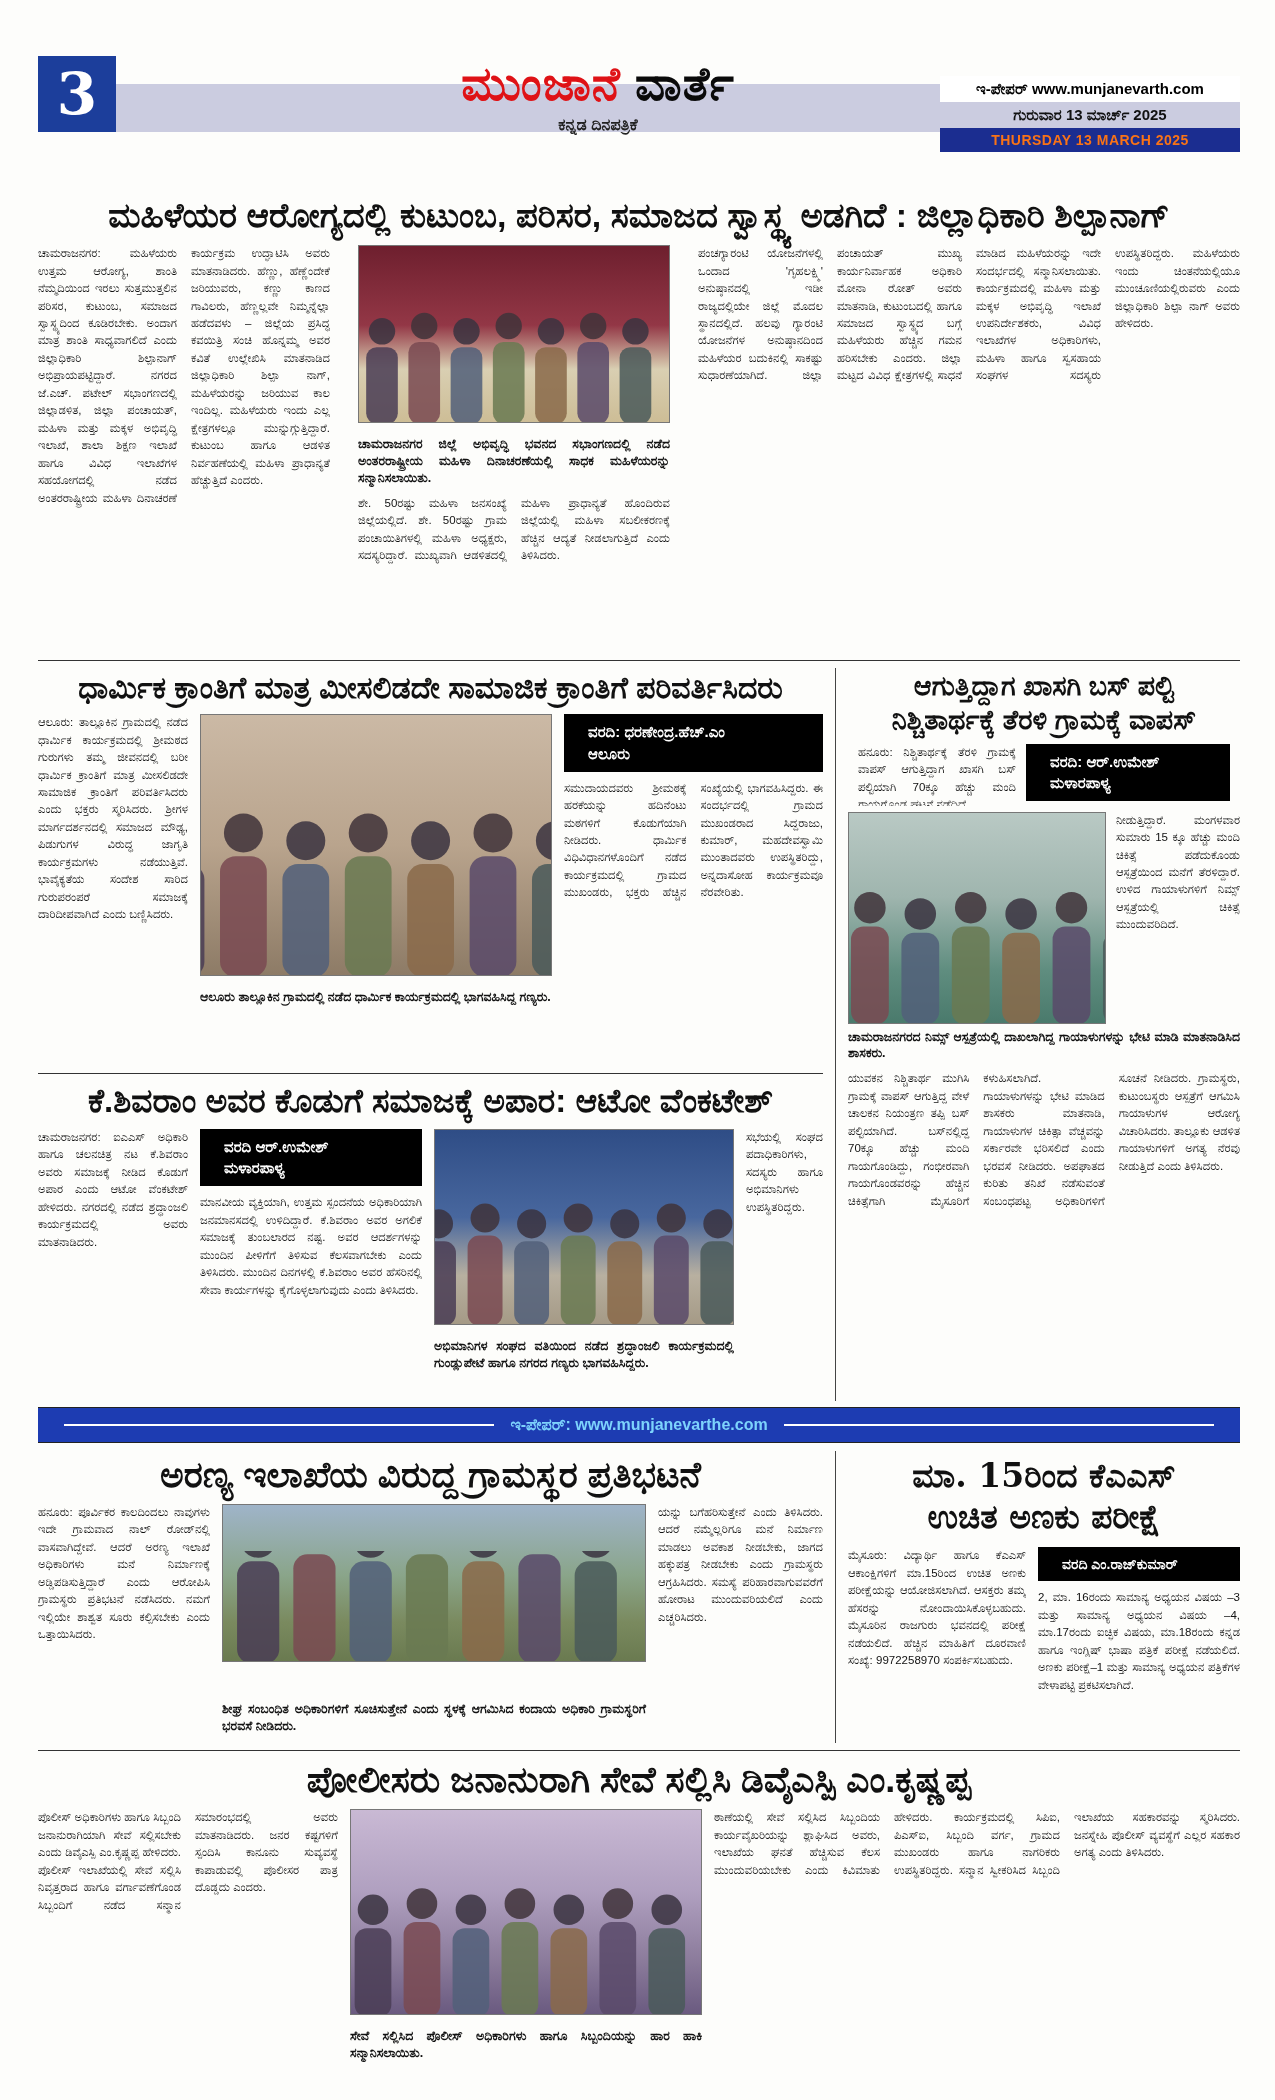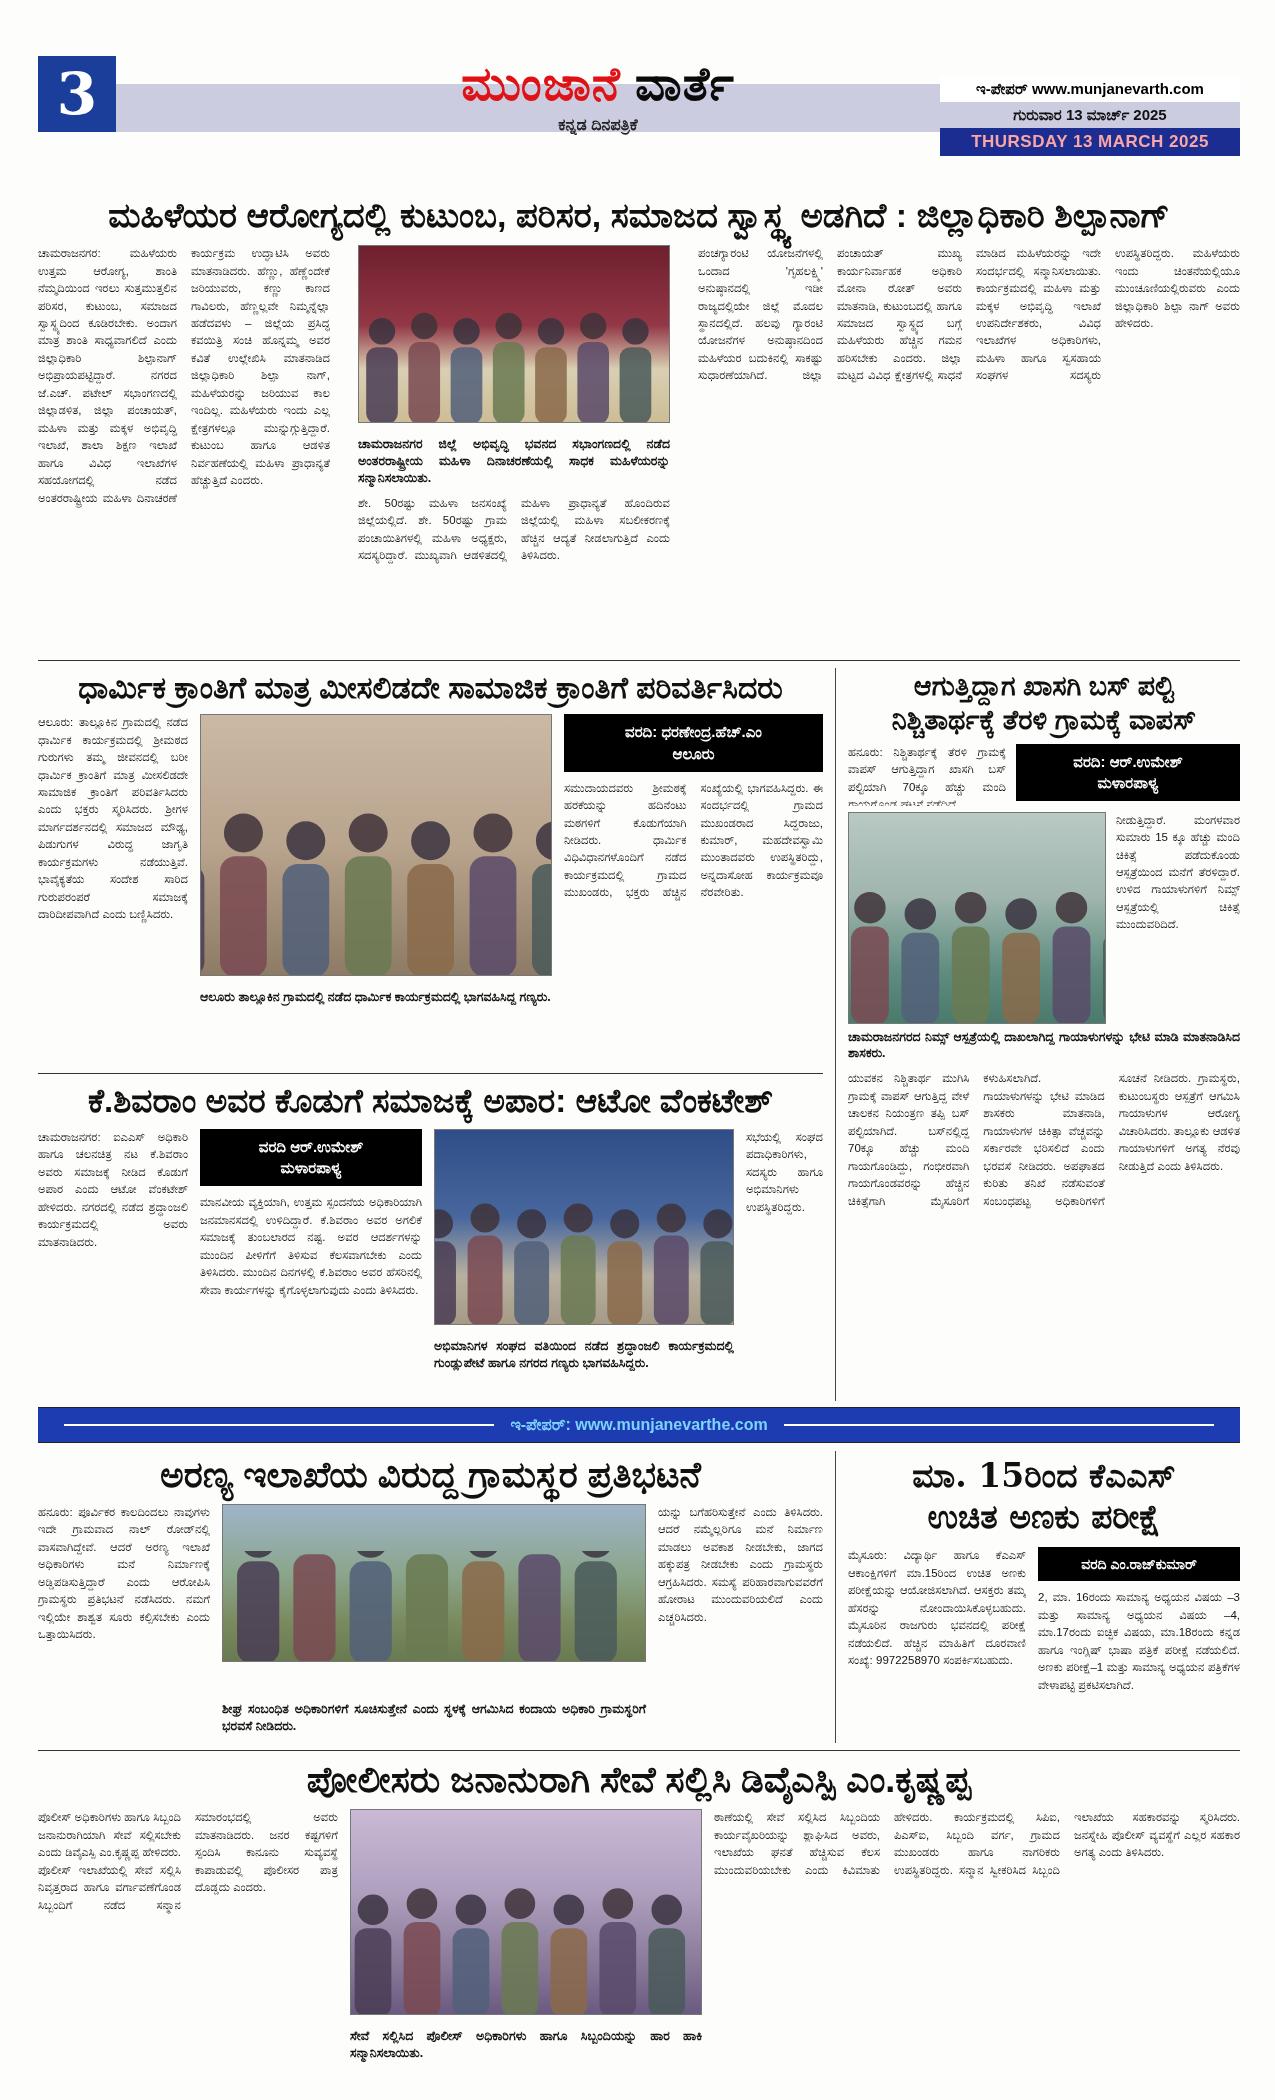--- a/index.html
+++ b/index.html
@@ -19,31 +19,31 @@
     font-family:"DejaVu Serif", serif; font-size:58px; font-weight:bold; }
   .mast-center { position:absolute; left:300px; top:6px; width:520px; text-align:center; }
   .mast-title { font-size:47px; font-weight:bold; letter-spacing:1px; line-height:1.1; }
   .mast-title .red { color:#df1216; }
   .mast-title .blk { color:#0a0a0a; }
   .mast-tagline { font-size:16px; font-weight:bold; color:#222; margin-top:6px; }
   .mast-right { position:absolute; right:0; top:24px; width:300px; font-weight:bold; }
   .mr-row { padding:4px 8px; text-align:center; white-space:nowrap; }
   .mr-epaper { background:#ffffff; font-size:15px; color:#000; }
   .mr-datekn { background:#cbcce0; font-size:15px; color:#111; }
-  .mr-dateen { background:#1b2d90; font-size:17px; color:#fca5a5; letter-spacing:.5px; }
+  .mr-dateen { background:#1b2d90; font-size:14px; color:#f97316; letter-spacing:.5px; }
   
   .hr { border-top:1.5px solid #333; margin:7px 0; }
   .headline-xl { font-size:34px; font-weight:bold; line-height:1.15; text-align:center; margin:4px 0 10px; }
   .headline-lg { font-size:30px; font-weight:bold; line-height:1.2; text-align:center; margin:2px 0 8px; }
   .headline-md { font-size:27px; font-weight:bold; line-height:1.25; text-align:center; margin:2px 0 6px; }
   .tcol, .tcol2, .tcol3, .tcol4 { font-size:11.5px; line-height:1.52; text-align:justify; overflow:hidden; }
   .tcol2 { column-count:2; column-gap:14px; }
   .tcol3 { column-count:3; column-gap:14px; }
   .tcol4 { column-count:4; column-gap:14px; }
-  .byline { background:#000; color:#fff; font-weight:bold; text-align:center;
+  .byline { background:#000; color:#fff; font-weight:bold; text-align:left;
     padding:7px 24px; font-size:15px; line-height:1.45; }
   .caption { font-size:12.5px; font-weight:bold; line-height:1.35; margin-top:5px; text-align:justify; }
   .photo { position:relative; overflow:hidden; border:1px solid #777; width:100%; }
   .photo svg.crowd { position:absolute; bottom:-2px; left:0; width:100%; height:72%; opacity:.85; }
   .ph-a1 { background:linear-gradient(180deg,#6e1f2e,#933746 45%,#d9cfb2 70%,#cdbd96); }
   .ph-a2 { background:linear-gradient(180deg,#cbb9a5,#b9a48d 50%,#8d7b66); }
   .ph-a3 { background:linear-gradient(180deg,#b9c9c4,#9fb5ae 40%,#5f8d7f 75%,#4a7a6c); }
   .ph-a4 { background:linear-gradient(180deg,#2f4d86,#48679e 45%,#b8b0a0 75%,#a59a86); }
   .ph-a5 { background:linear-gradient(180deg,#9fb4c9,#8aa58a 45%,#7a8a5f 75%,#6a7a50); }
   .ph-a7 { background:linear-gradient(180deg,#c9b9d4,#b0a0c0 40%,#8a7a9a 75%,#6a5a80); }
@@ -58,21 +58,21 @@
   .mid-right { flex:1; padding-left:12px; }
   .a2-body { display:flex; gap:12px; height:352px; margin-top:4px; }
   .a2-left { width:150px; }
   .a2-photostack { width:352px; }
   .a2-right { flex:1; }
   .a4-body { display:flex; gap:12px; height:272px; margin-top:4px; }
   .a4-c1 { width:150px; }
   .a4-stack { width:222px; }
   .a4-photostack { width:300px; }
   .a4-c3 { flex:1; }
-  .a3-toprow { display:flex; gap:10px; margin:6px 0; align-items:flex-start; }
+  .a3-toprow { display:flex; gap:10px; margin:6px 10px; align-items:flex-start; }
   .a3-lead { width:158px; }
   .a3-byline { flex:1; }
   .a3-photorow { display:flex; gap:10px; }
   .a3-photostack { width:258px; }
   .a3-side { flex:1; height:212px; }
   .a3-bottom { height:292px; margin-top:8px; }
   .lowgrid { display:flex; }
   .low-left { width:798px; border-right:1.5px solid #444; padding-right:12px; }
   .low-right { flex:1; padding-left:12px; }
   .a5-body { display:flex; gap:12px; height:238px; margin-top:4px; }

